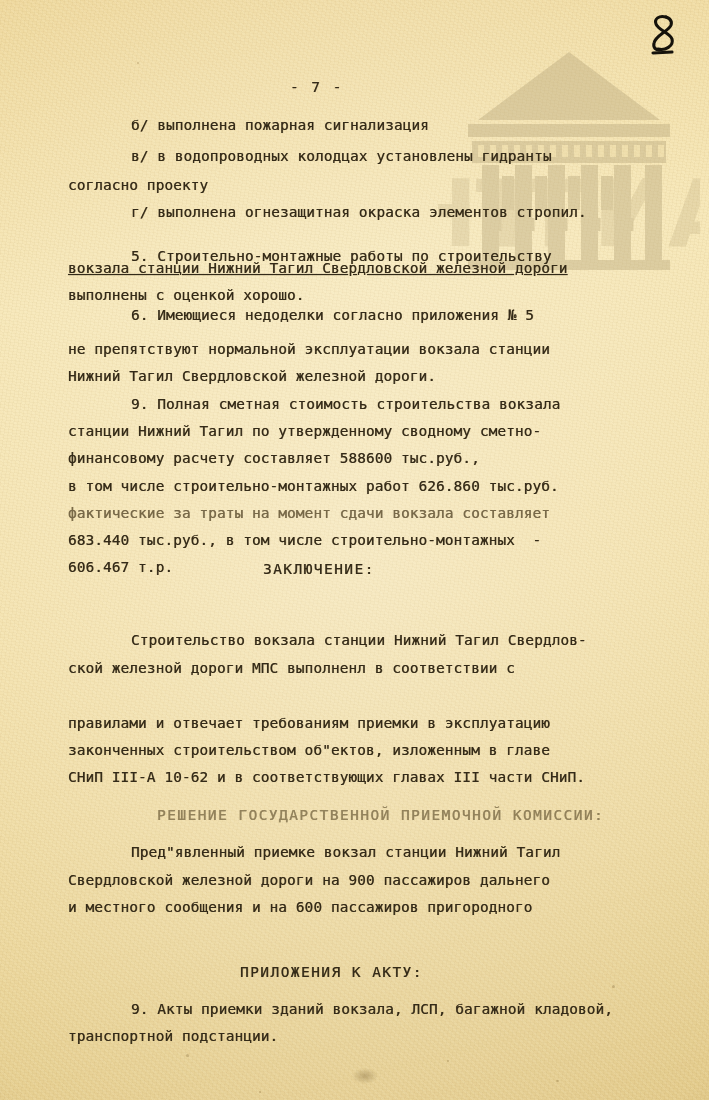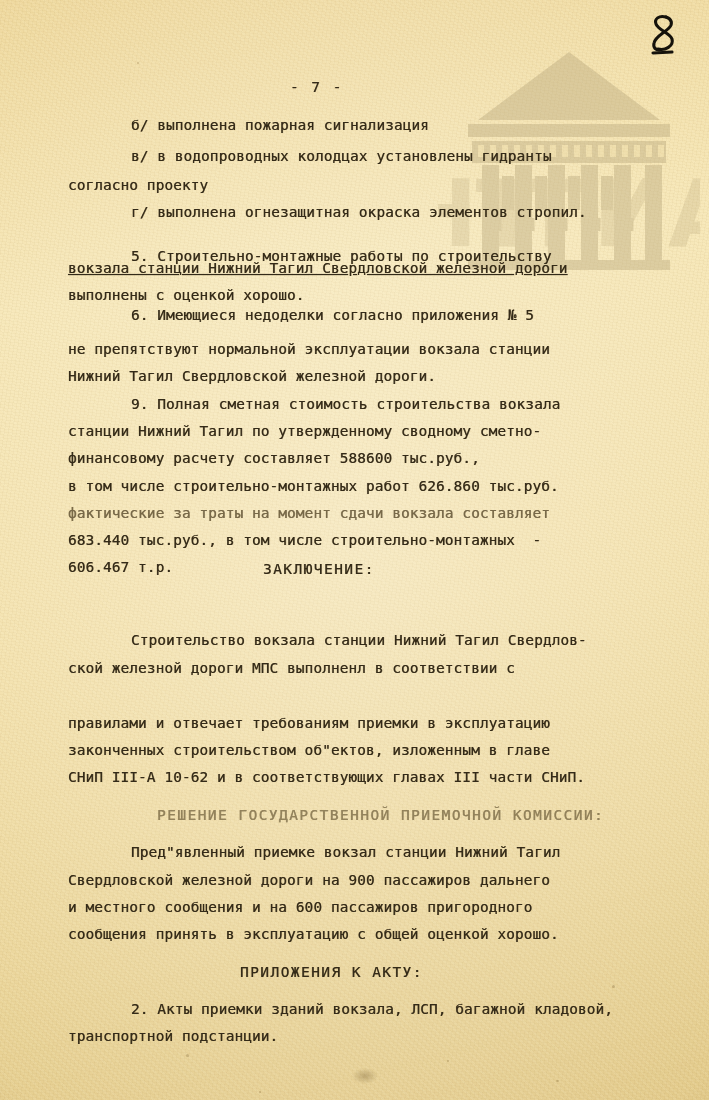--- a/index.html
+++ b/index.html
@@ -224,25 +224,24 @@
     <div class="ln" style="left:68px;  top:661px;">ской железной дороги МПС выполненл в соответствии с</div>
     <div class="ln" style="left:68px;  top:716px;">правилами и отвечает требованиям приемки в эксплуатацию</div>
     <div class="ln" style="left:68px;  top:743px;">законченных строительством об"ектов, изложенным в главе</div>
     <div class="ln" style="left:68px;  top:770px;text-align:right;">СНиП III-А 10-62 и в соответствующих главах III части СНиП.</div>
 
     <div class="ln heading fainter" style="left:157px; top:808px;">РЕШЕНИЕ ГОСУДАРСТВЕННОЙ ПРИЕМОЧНОЙ КОМИССИИ:</div>
 
     <div class="ln" style="left:131px; top:845px;">Пред"явленный приемке вокзал станции Нижний Тагил</div>
     <div class="ln" style="left:68px;  top:873px;">Свердловской железной дороги на 900 пассажиров дальнего</div>
     <div class="ln" style="left:68px;  top:900px;">и местного сообщения и на 600 пассажиров пригородного</div>
-    <div class="ln" style="left:68px;  top:927px;">сообщения принять в эксплуатацию с общей оценкой хорошо.</div>
 
     <div class="ln heading" style="left:240px; top:965px;">ПРИЛОЖЕНИЯ К АКТУ:</div>
 
-    <div class="ln" style="left:131px; top:1002px;">2. Акты приемки зданий вокзала, ЛСП, багажной кладовой,</div>
+    <div class="ln" style="left:131px; top:1002px;">9. Акты приемки зданий вокзала, ЛСП, багажной кладовой,</div>
     <div class="ln" style="left:68px;  top:1029px;">транспортной подстанции.</div>
   </div>
 
   <div class="speck" style="left:186px; top:1054px; width:3px; height:3px;"></div>
   <div class="speck" style="left:447px; top:1060px; width:2px; height:2px;"></div>
   <div class="speck" style="left:556px; top:1080px; width:3px; height:2px;"></div>
   <div class="speck" style="left:259px; top:1091px; width:2px; height:2px;"></div>
   <div class="speck" style="left:137px; top:62px;   width:2px; height:2px;"></div>
   <div class="speck" style="left:612px; top:985px;  width:3px; height:3px;"></div>
   <div id="smudge"></div>

